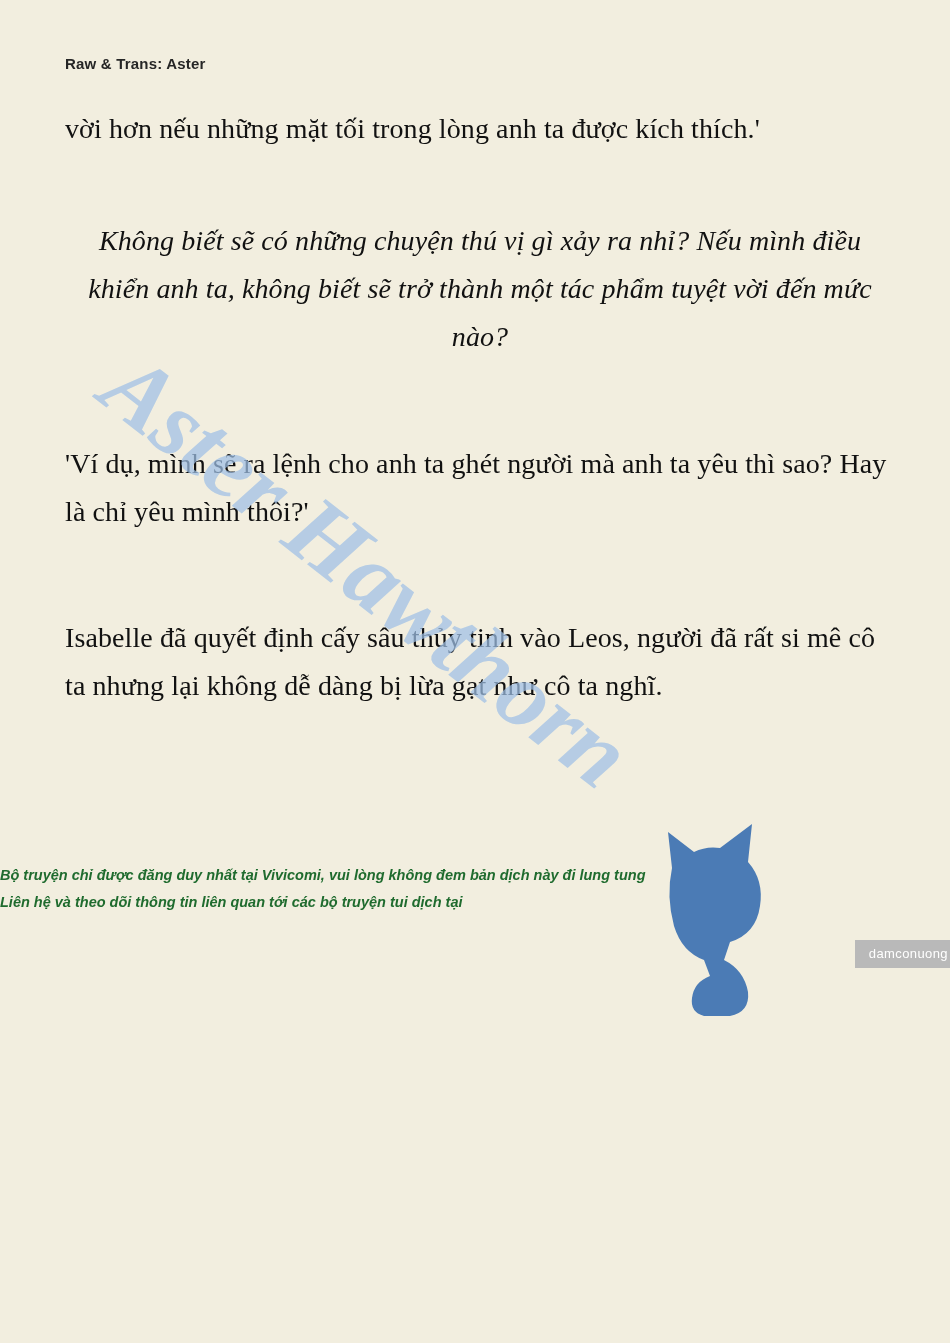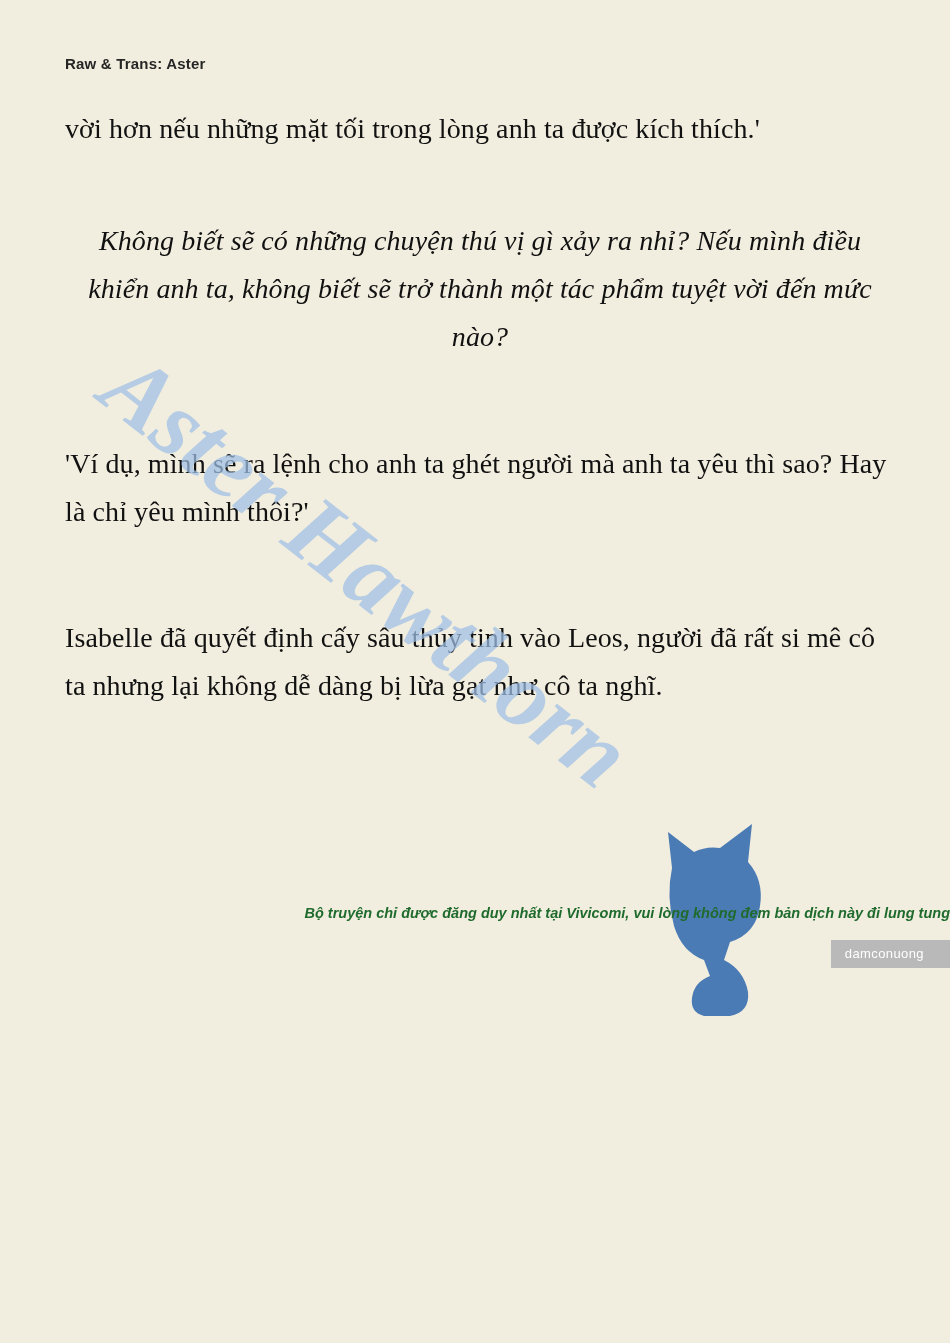--- a/index.html
+++ b/index.html
@@ -81,22 +81,22 @@
     width: 120px;
     height: 210px;
     pointer-events: none;
   }
 
   
   .footer {
     position: absolute;
     left: 0;
     right: 0;
-    bottom: 41px;
-    text-align: right;
+    bottom: 52px;
+    text-align: left;
     font-family: "Liberation Sans", sans-serif;
     font-style: italic;
     font-weight: bold;
     font-size: 14.5px;
     color: #1f6b2e;
     line-height: 1.85;
   }
   .footer div {
     white-space: nowrap;
   }
@@ -104,21 +104,21 @@
   
   .badge {
     position: absolute;
     right: 0;
     bottom: 0;
     background: #b9b9b9;
     color: #ffffff;
     font-family: "Liberation Sans", sans-serif;
     font-size: 13px;
     letter-spacing: 0.4px;
-    padding: 6px 26px 7px 14px;
+    padding: 6px 2px 7px 14px;
   }
 </style>
 </head>
 <body>
 
 <div class="page">
 
   <div class="credit">Raw &amp; Trans: Aster</div>
 
   <div class="content">
@@ -131,17 +131,18 @@
   <div class="watermark">Aster Hawthorn</div>
 
   <svg class="cat" viewBox="0 0 120 210" aria-hidden="true">
     <g fill="#4b7bb5">
       <path d="M12 58 L8 22 L34 42 Q46 36 60 38 L92 14 L88 52 Q104 70 100 96 Q96 124 70 132 L64 150 Q84 160 88 182 Q90 202 70 206 L44 206 Q30 202 32 188 Q34 172 50 166 L44 150 Q22 142 14 116 Q6 86 12 58 Z"></path>
     </g>
   </svg>
 
   <div class="footer">
     <div>Bộ truyện chỉ được đăng duy nhất tại Vivicomi, vui lòng không đem bản dịch này đi lung tung</div>
+    <div>Liên hệ và theo dõi thông tin liên quan tới các bộ truyện tui dịch tại</div>
   </div>
 
   <div class="badge">damconuong</div>
 
 </div>
 
 </body></html>

